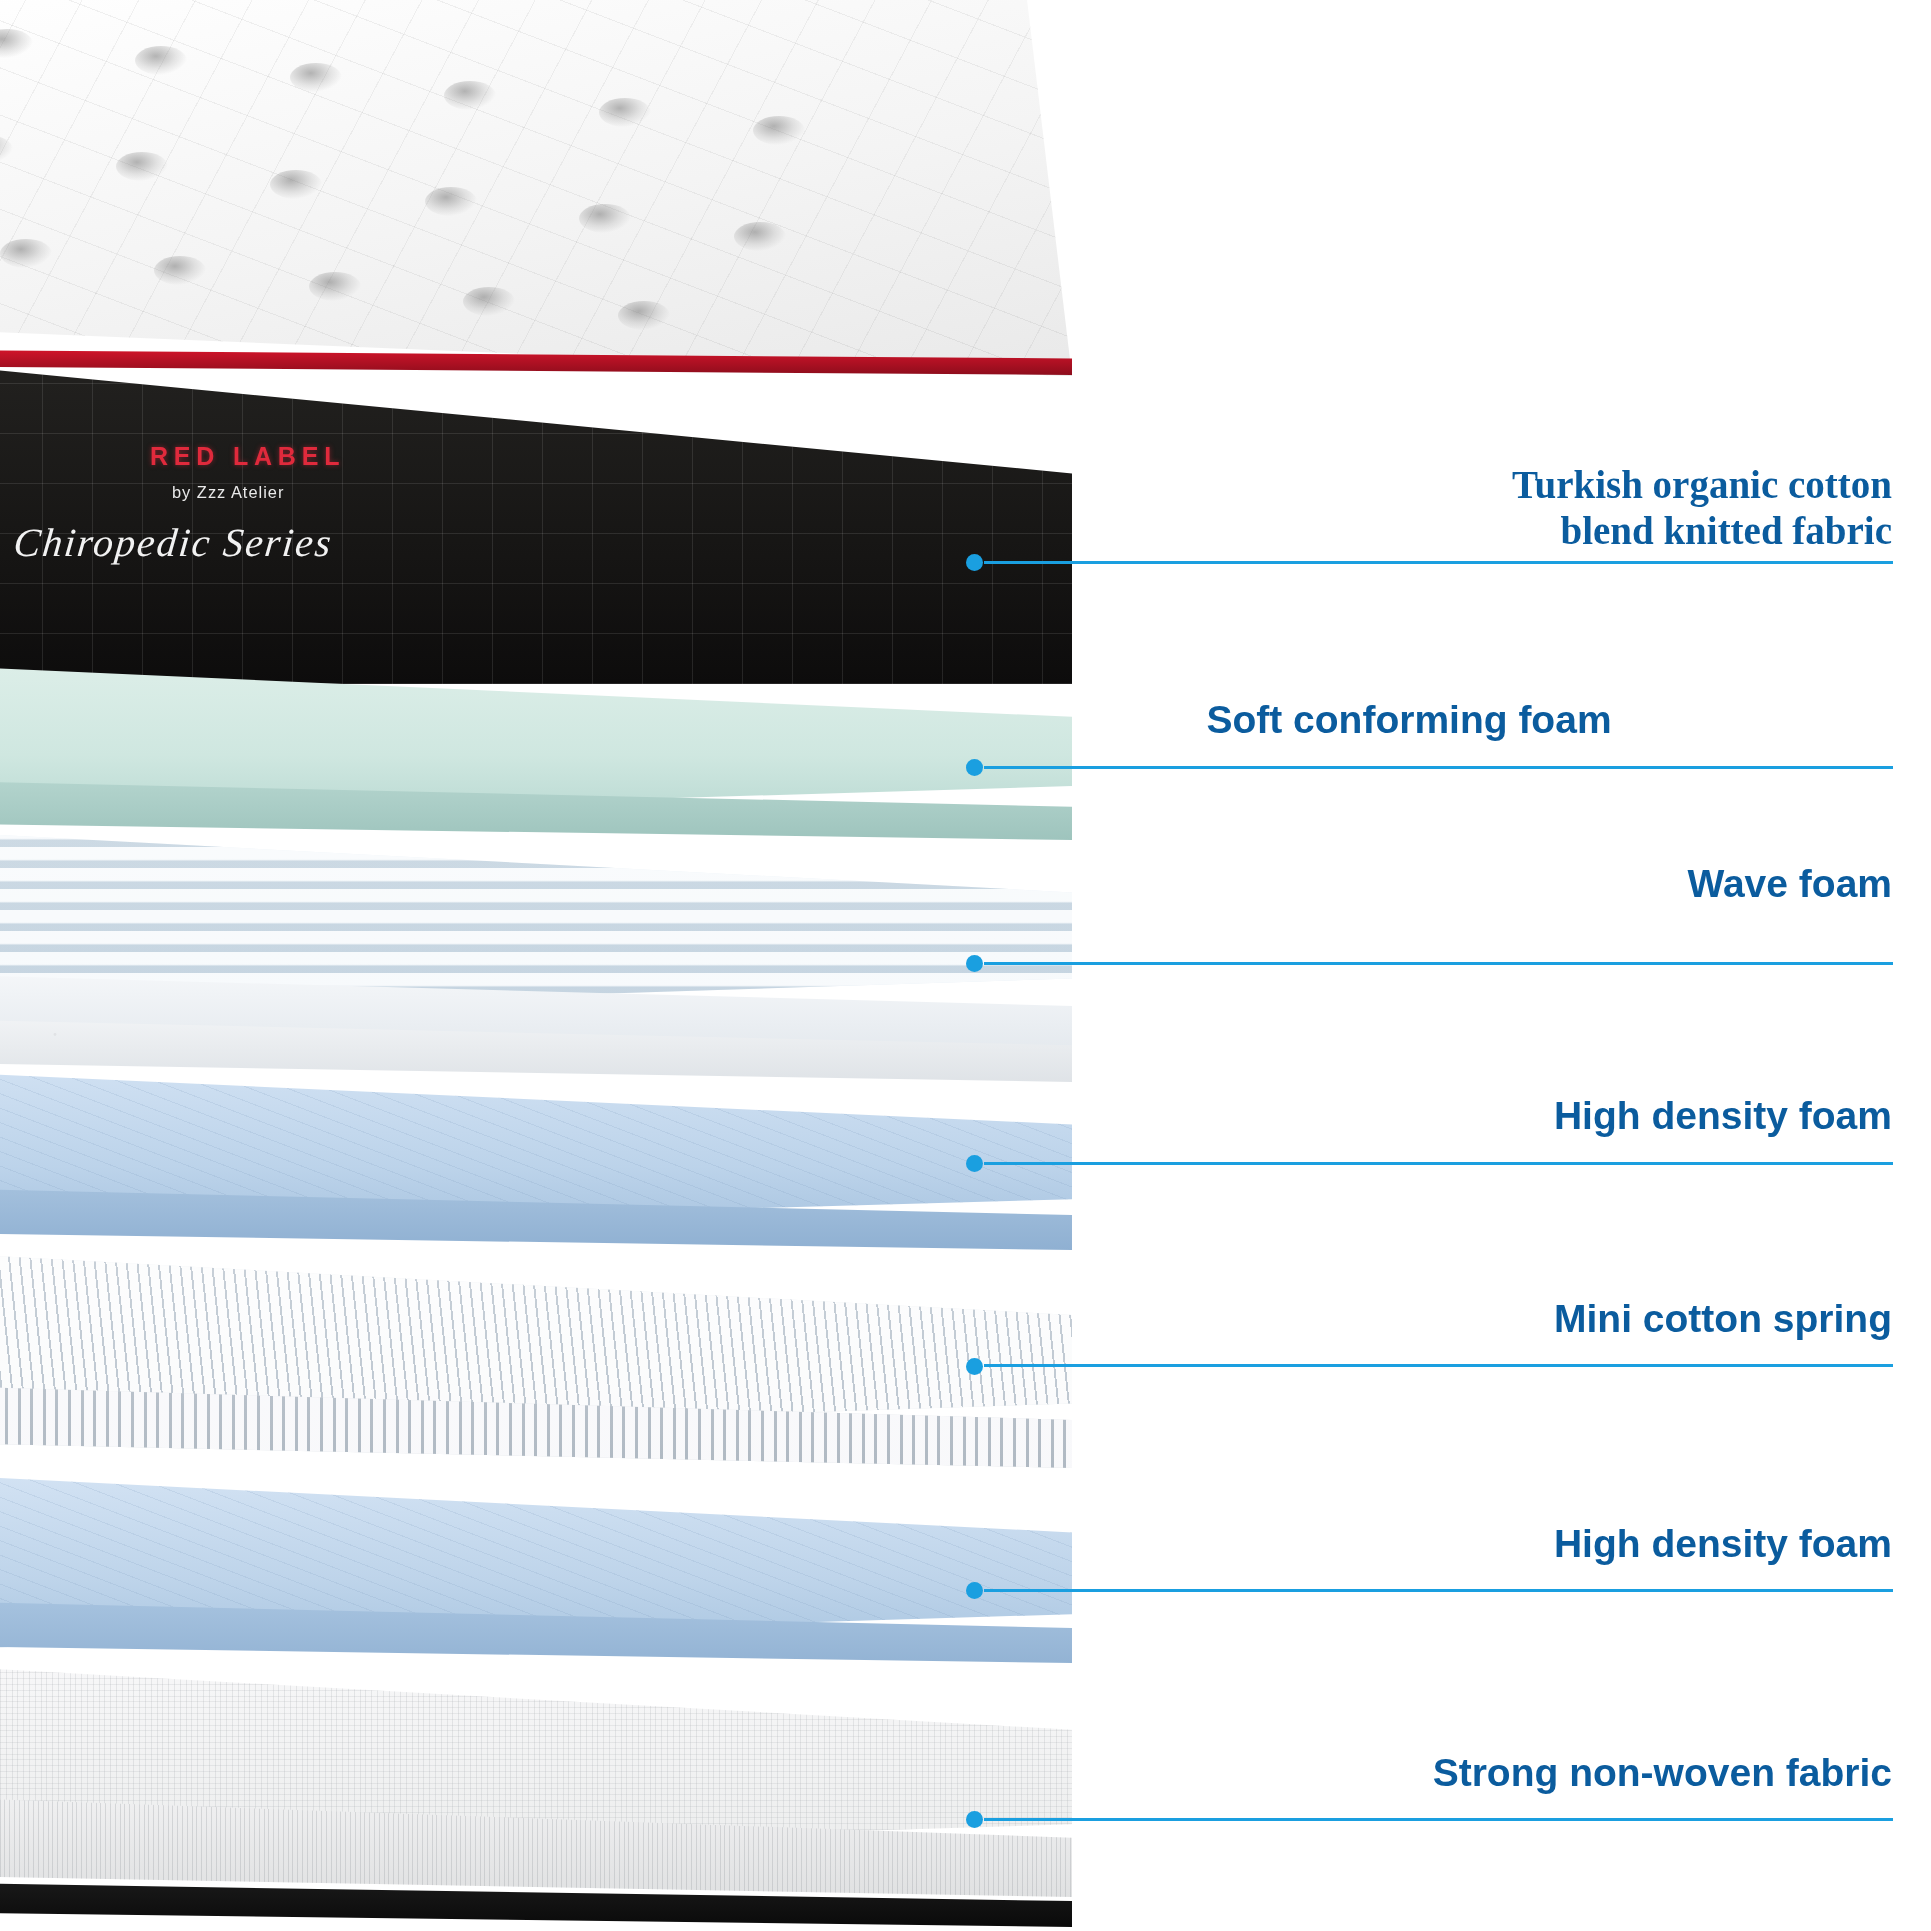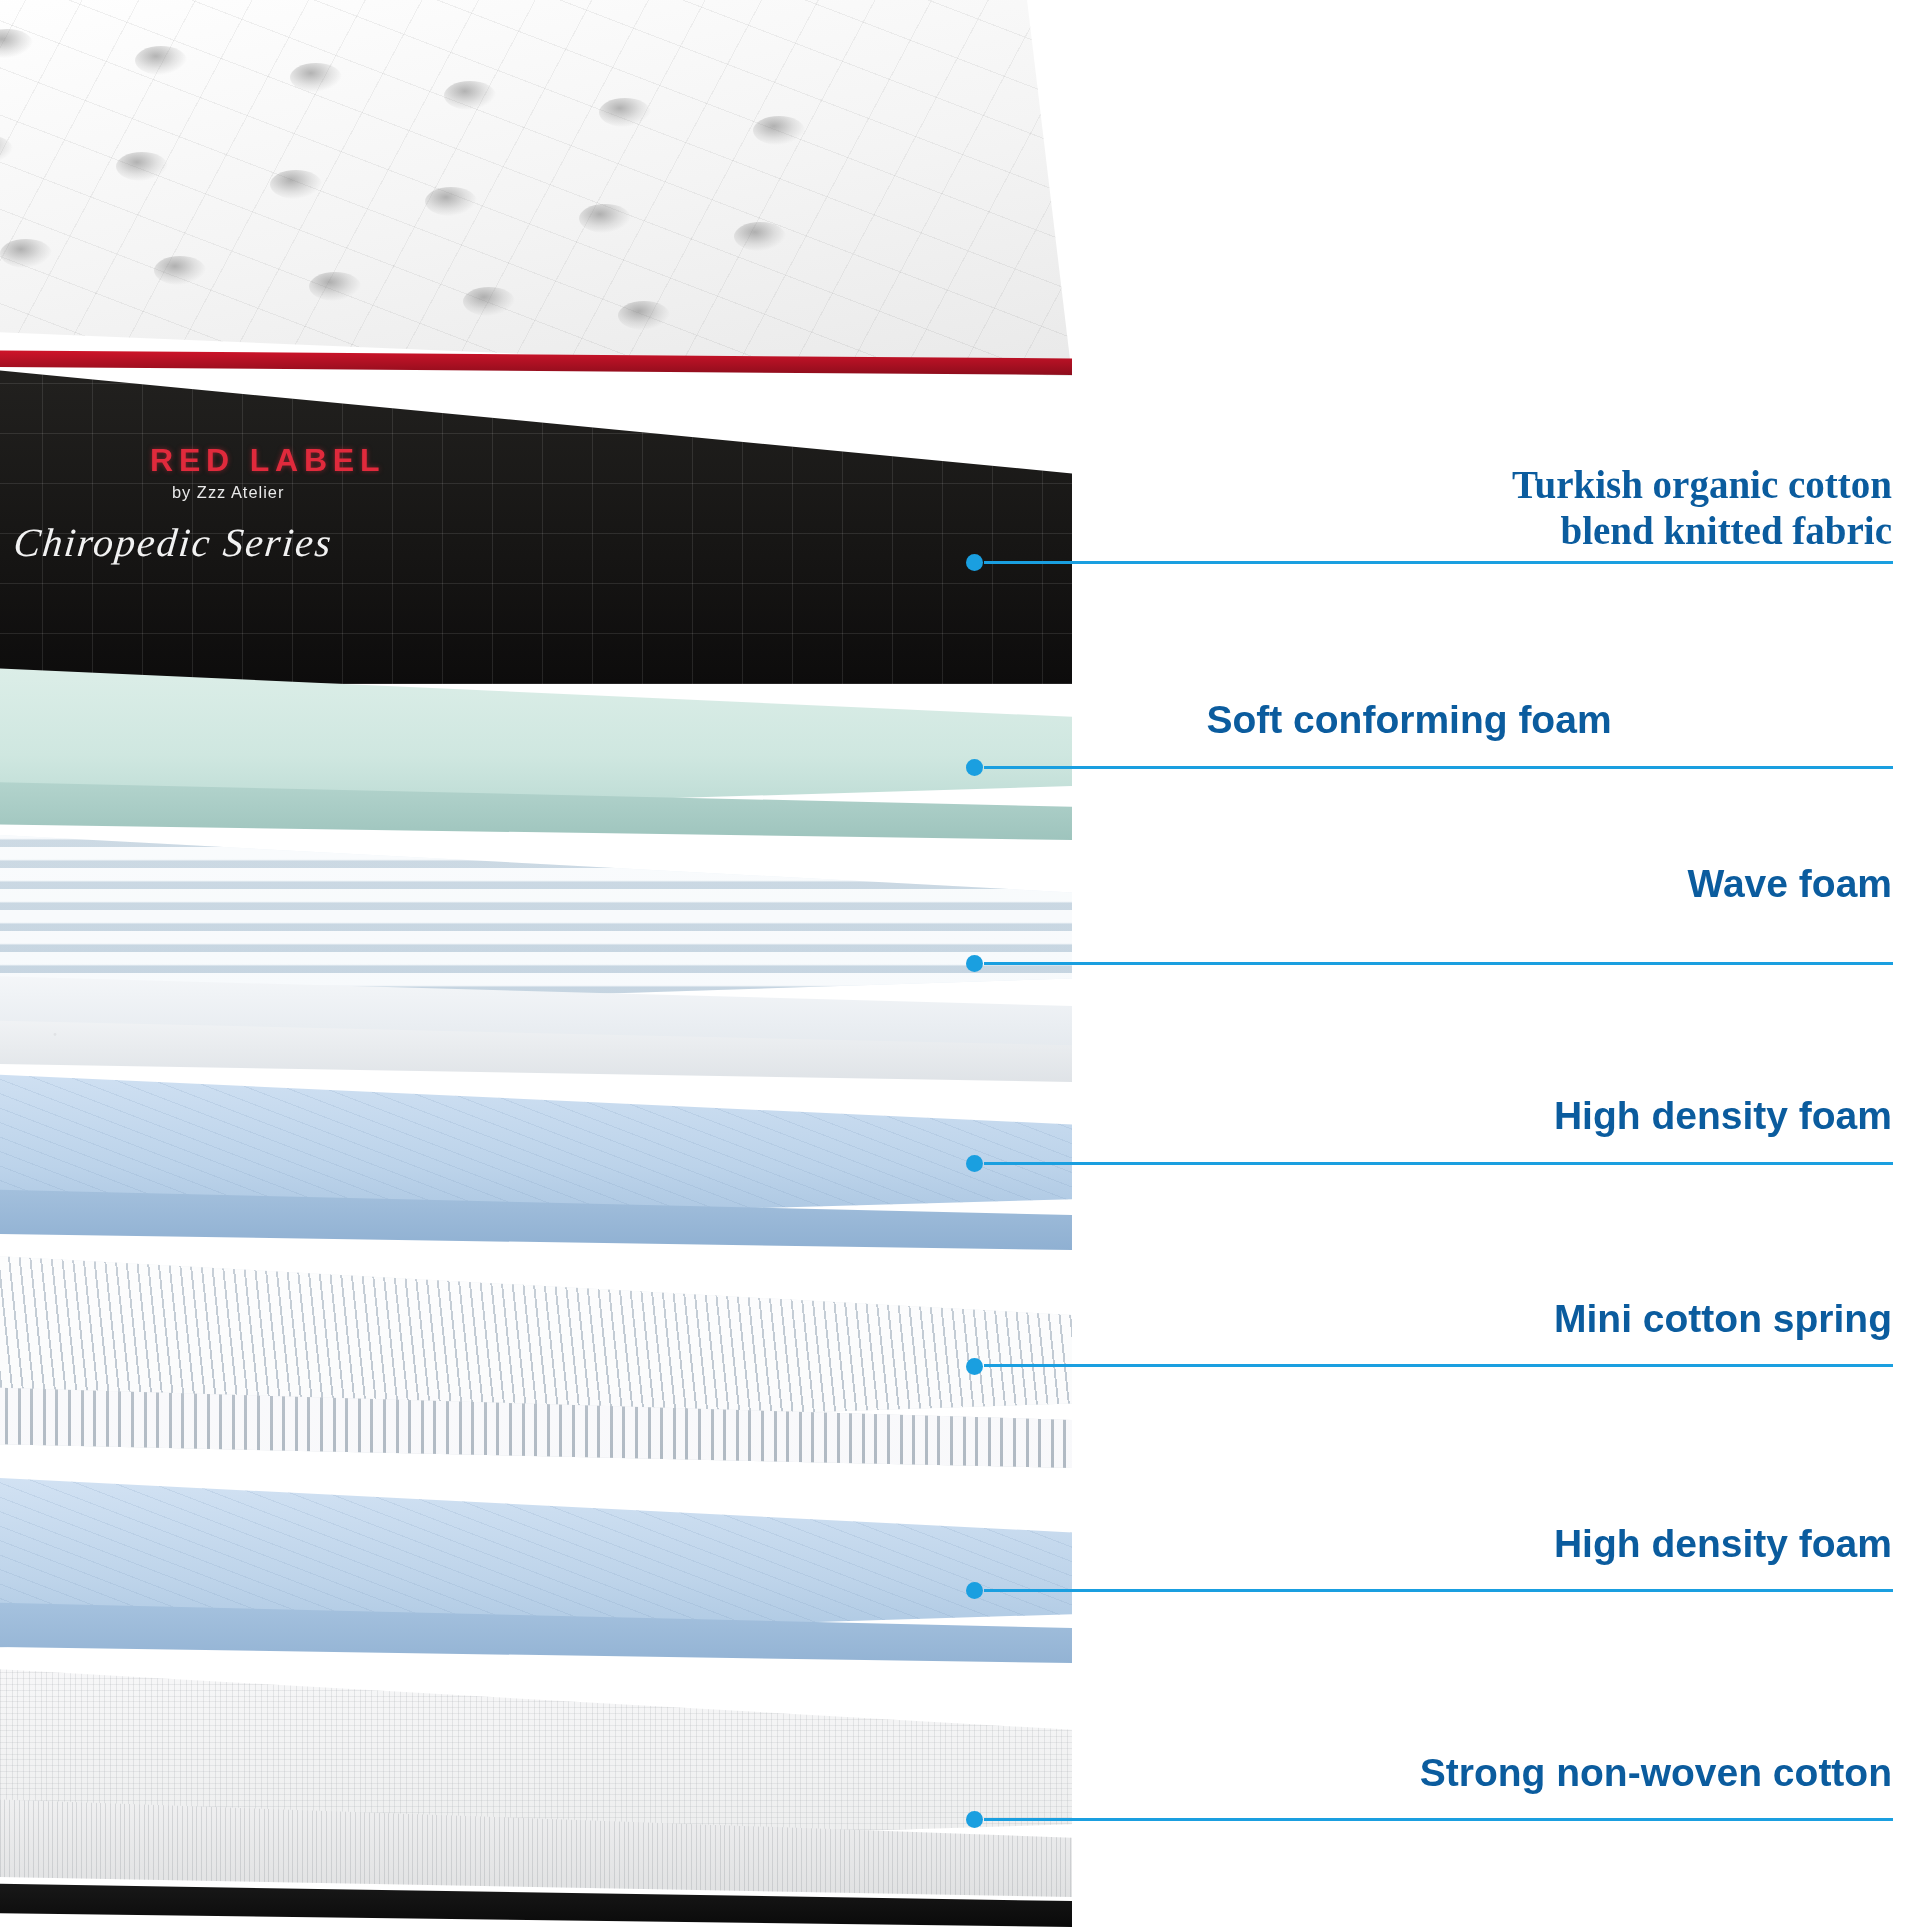--- a/index.html
+++ b/index.html
@@ -50,21 +50,21 @@
       repeating-linear-gradient(0deg, rgba(255,255,255,0.10) 0 1px, transparent 1px 50px),
       linear-gradient(180deg, #22211f 0%, #161514 60%, #0d0c0c 100%);
   }
 
   .brand-red {
     position: absolute;
     color: #e02a3c;
     font-family: "Liberation Sans", sans-serif;
     font-weight: 700;
     letter-spacing: 5.8px;
-    font-size: 32px;
+    font-size: 25px;
     text-shadow: 0 0 5.8px rgba(224,42,60,0.5);
     white-space: nowrap;
   }
   .brand-sub {
     position: absolute;
     color: #e9e9e9;
     font-size: 16.4px;
     letter-spacing: 1px;
     white-space: nowrap;
     font-family: "Liberation Sans", sans-serif;
@@ -255,17 +255,17 @@
 
   <div>
     <div class="callout-dot" style="left:966px;top:1582px;"></div>
     <div class="callout-line" style="left:984px;top:1589px;width:909px;"></div>
     <div class="callout-label" style="right:39px;top:1521px;width:966px;">High density foam</div>
   </div>
 
   <div>
     <div class="callout-dot" style="left:966px;top:1811px;"></div>
     <div class="callout-line" style="left:984px;top:1818px;width:909px;"></div>
-    <div class="callout-label" style="right:39px;top:1750px;width:966px;">Strong non-woven cotton</div>
+    <div class="callout-label" style="right:39px;top:1750px;width:966px;">Strong non-woven fabric</div>
   </div>
 
 </div>
 
 
 </body></html>

